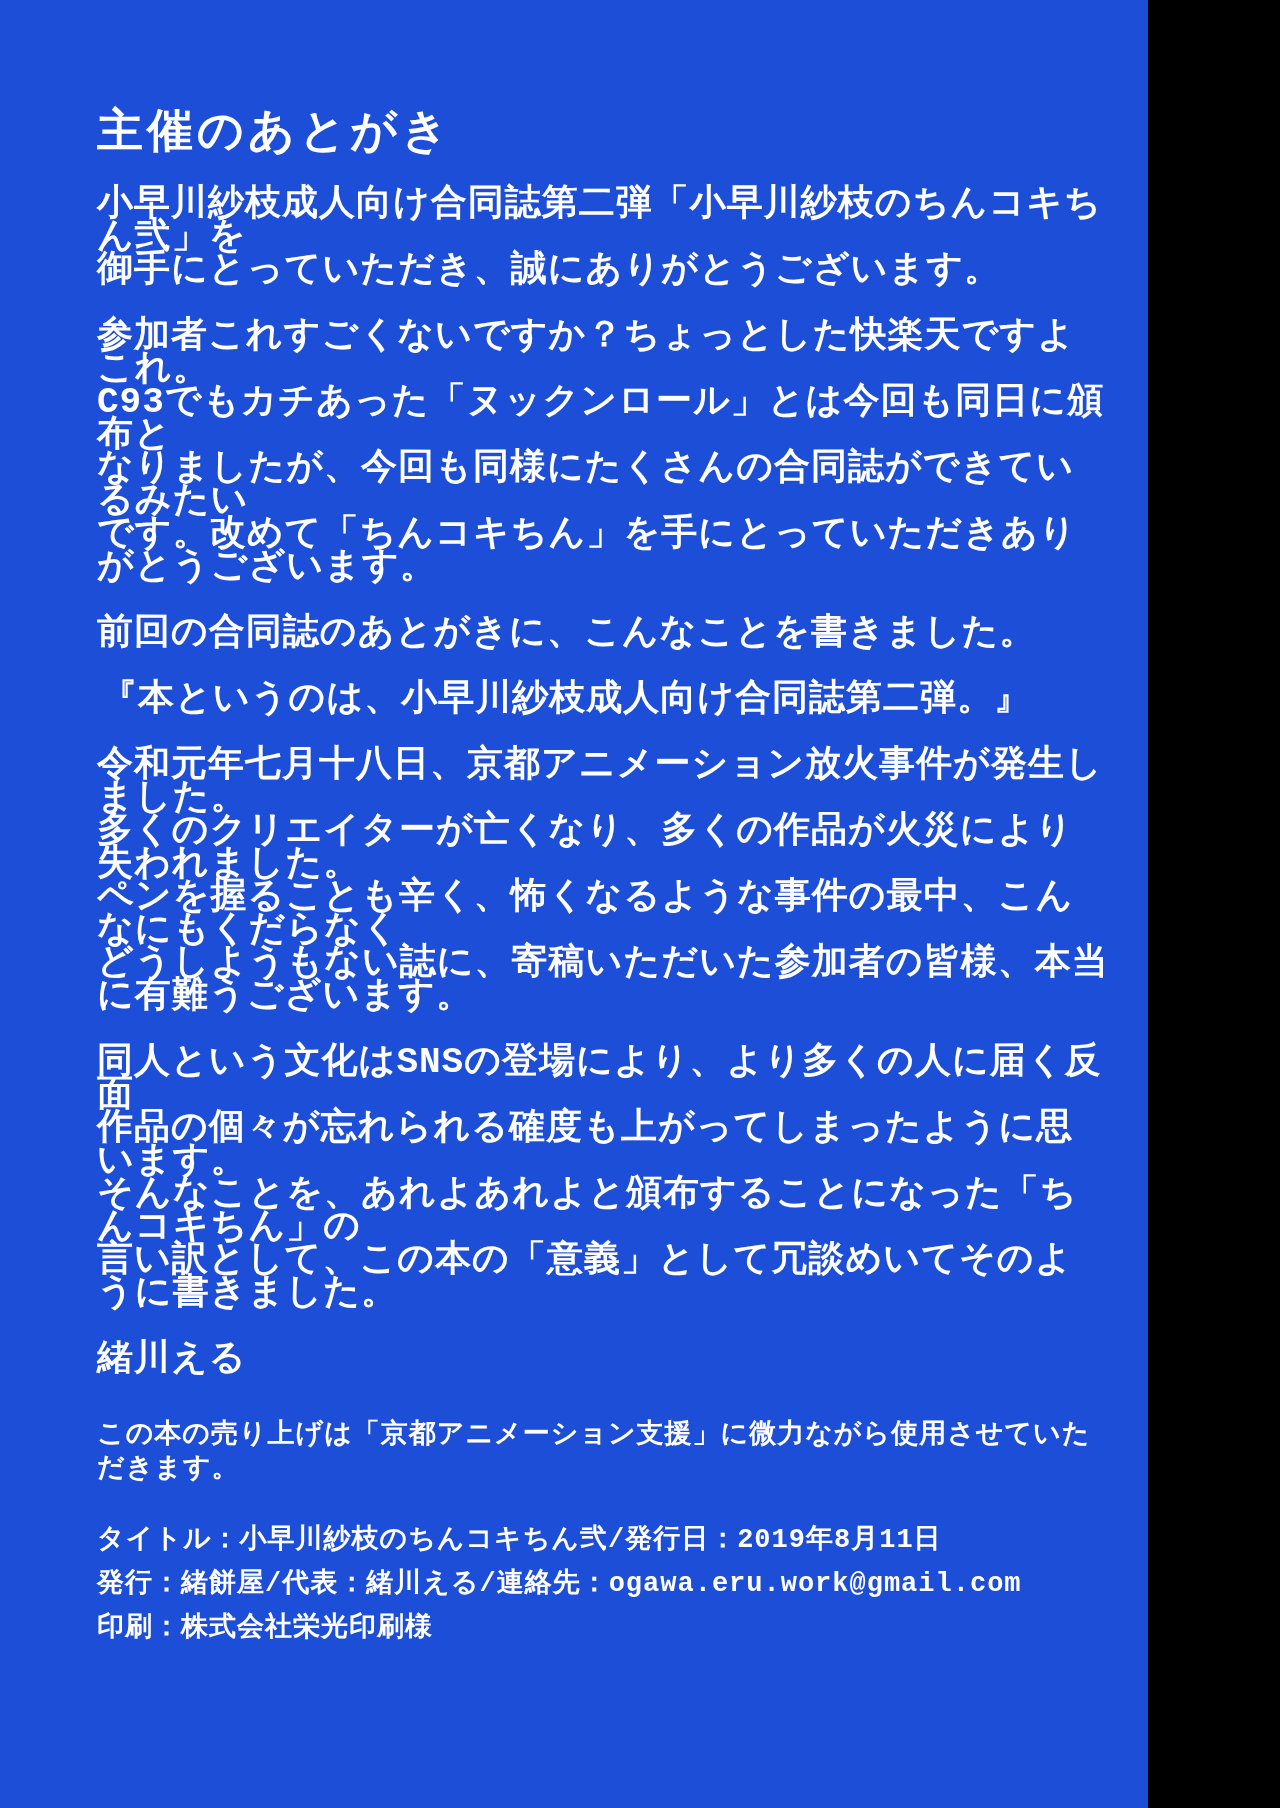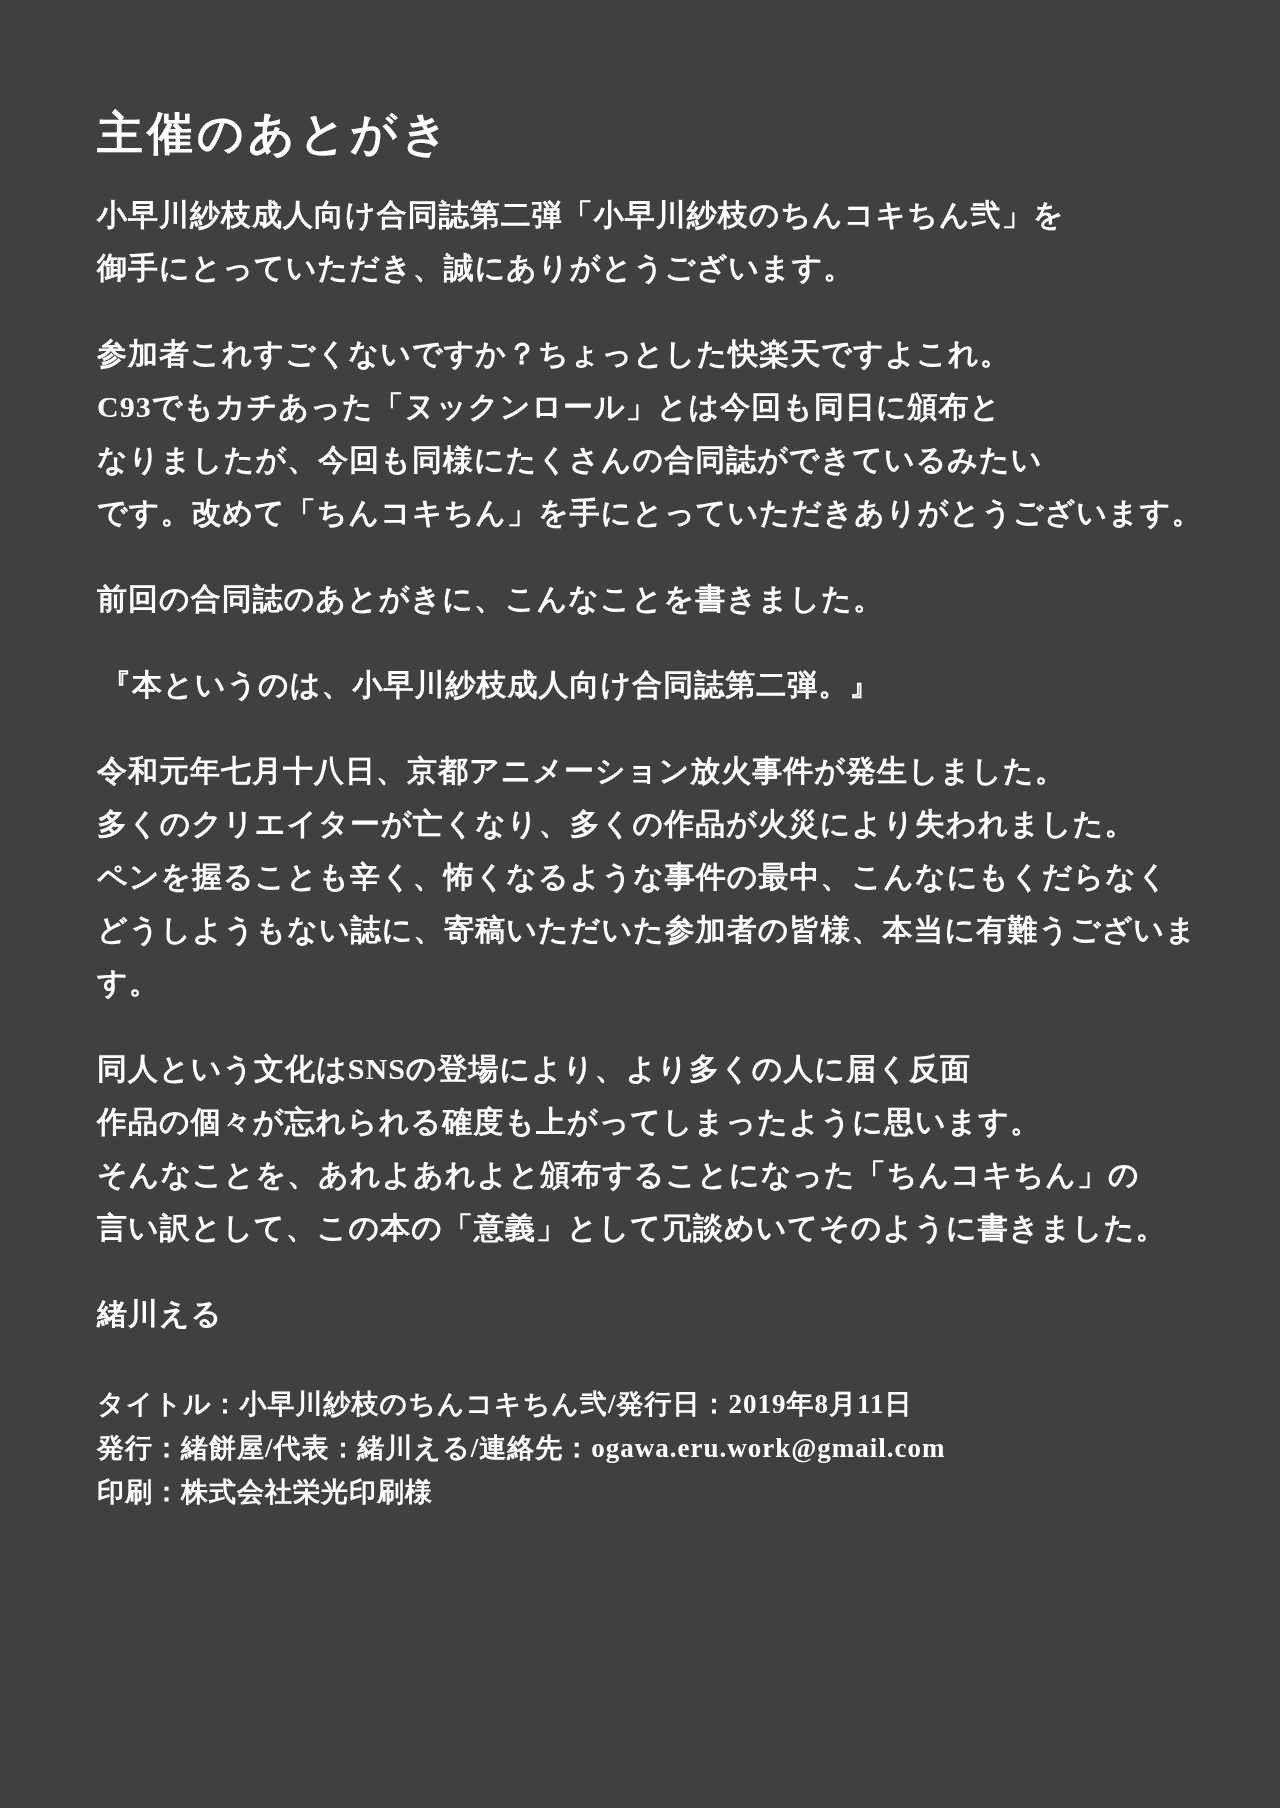--- a/index.html
+++ b/index.html
@@ -2,40 +2,40 @@
 <html><head>
 <meta charset="utf-8">
 <style>
   html, body {
     margin: 0;
     padding: 0;
     background: #000000;
   }
   .page {
     position: relative;
-    width: 1280px;
+    width: 1148px;
     height: 1808px;
-    background: #404040;
+    background: #1d4ed8;
     color: #ffffff;
     box-sizing: border-box;
     padding: 108px 38px 0 97px;
     overflow: hidden;
-    font-family: Liberation Serif, serif;
+    font-family: Liberation Mono, monospace;
   }
   .page-title {
     font-size: 46px;
     font-weight: bold;
     line-height: 52px;
     letter-spacing: 4px;
     margin: 0 0 28px 0;
   }
   .para {
-    font-size: 30px;
+    font-size: 36px;
     font-weight: bold;
-    line-height: 53px;
+    line-height: 33px;
     letter-spacing: 1px;
     margin: 0 0 33px 0;
     white-space: pre-line;
   }
   .quote-line {
     margin-left: 4px;
   }
   .signature {
     margin-top: 9px;
     margin-bottom: 42px;
@@ -83,20 +83,21 @@
 どうしようもない誌に、寄稿いただいた参加者の皆様、本当に有難うございます。</p>
 
   <p class="para">同人という文化はSNSの登場により、より多くの人に届く反面
 作品の個々が忘れられる確度も上がってしまったように思います。
 そんなことを、あれよあれよと頒布することになった「ちんコキちん」の
 言い訳として、この本の「意義」として冗談めいてそのように書きました。</p>
 
 
   <p class="para signature">緒川える</p>
 
+  <p class="sales-note">この本の売り上げは「京都アニメーション支援」に微力ながら使用させていただきます。</p>
 
   <div class="colophon">
     <p>タイトル：小早川紗枝のちんコキちん弐/発行日：2019年8月11日</p>
     <p>発行：緒餅屋/代表：緒川える/連絡先：ogawa.eru.work@gmail.com</p>
     <p>印刷：株式会社栄光印刷様</p>
   </div>
 
 </div>
 
 </body></html>

